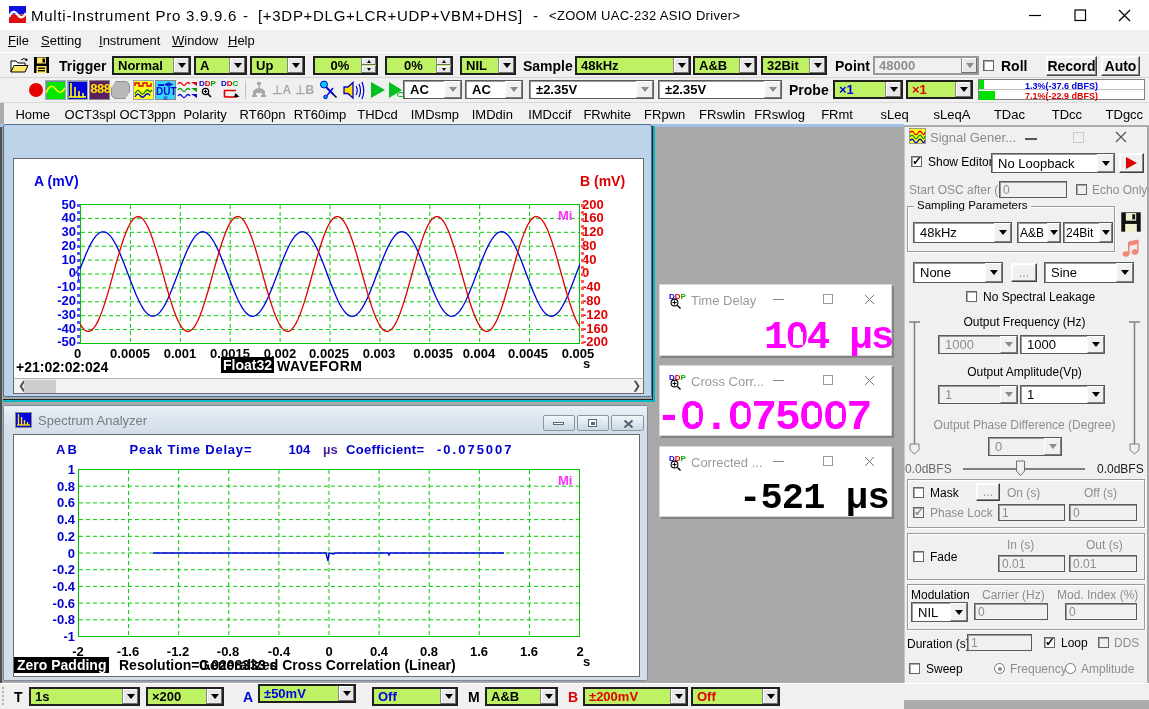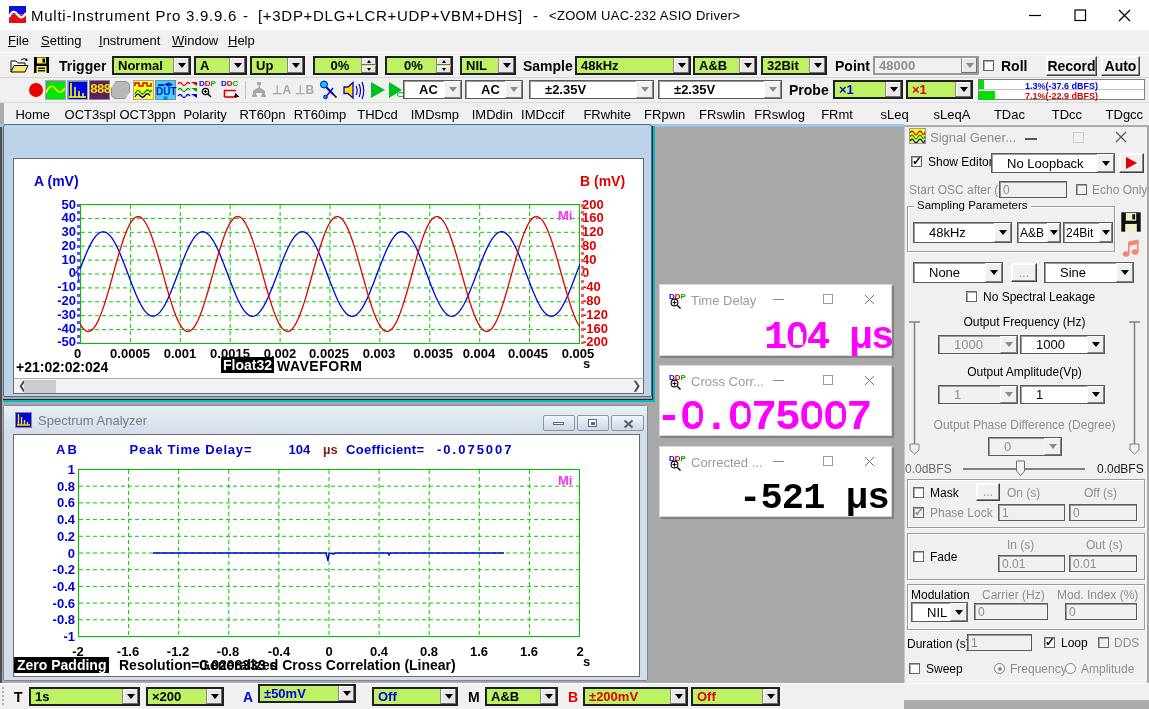--- a/index.html
+++ b/index.html
@@ -7,21 +7,21 @@
 .abs{position:absolute}
 .b{font-weight:bold}
 
 .cb1{position:absolute;background:#bef264;border:2px solid #202020;display:flex;align-items:center;font-weight:bold;font-size:13px}
 .cb1 .tx{flex:1;padding-left:4px;white-space:nowrap;overflow:hidden}
 .cb1 .ar{width:16px;align-self:stretch;background:#e8e8e8;border-left:1px solid #888;display:flex;align-items:center;justify-content:center;box-shadow:inset -1px -1px 0 #707070, inset 1px 1px 0 #fff}
 .tri{width:0;height:0;border-left:4px solid transparent;border-right:4px solid transparent;border-top:5px solid #000}
 .trig{width:0;height:0;border-left:4px solid transparent;border-right:4px solid transparent;border-top:5px solid #8a8a8a}
 
 .cb2{position:absolute;background:#fff;border:1px solid #5a5a5a;box-shadow:inset 1px 1px 0 #9a9a9a;display:flex;align-items:center;font-size:13px}
-.cb2 .tx{flex:1;padding-left:15px;white-space:nowrap;overflow:hidden}
+.cb2 .tx{flex:1;padding-left:6px;white-space:nowrap;overflow:hidden}
 .cb2 .ar{width:17px;align-self:stretch;background:#f0f0f0;border:1px solid #808080;border-top-color:#fdfdfd;border-left-color:#fdfdfd;display:flex;align-items:center;justify-content:center}
 .fld{position:absolute;border:1px solid #5a5a5a;box-shadow:inset 1px 1px 0 #9a9a9a;font-size:12px;padding:1px 3px;white-space:nowrap;overflow:hidden}
 .gray{color:#8e8e8e}
 .grp{position:absolute;border:1px solid #9a9a9a;box-shadow:1px 1px 0 #fff, inset 1px 1px 0 #fff}
 .glab{position:absolute;background:#f0f0f0;padding:0 3px;font-size:11.5px;line-height:11px}
 .ck{position:absolute;width:11px;height:11px;background:#fff;border:1px solid #666;box-shadow:inset 1px 1px 0 #a8a8a8}
 .ck.dis{background:#f0f0f0}
 .ckm{position:absolute;left:0px;top:-3px;font-size:12px;font-weight:bold;color:#000}
 .rad{position:absolute;width:11px;height:11px;border-radius:50%;background:#fff;border:1px solid #777}
 .lbl{position:absolute;white-space:nowrap;font-size:12px}
@@ -285,21 +285,21 @@
 <div class="abs" id="tabs" style="left:4px;top:103px;width:1149px;height:23px;background:#f0f0f0;border-bottom:1px solid #b0b0b0;display:flex;align-items:center">
   <div style="flex:1;text-align:center">Home</div>
     <div style="flex:1;text-align:center">OCT3spl</div>
     <div style="flex:1;text-align:center">OCT3ppn</div>
     <div style="flex:1;text-align:center">Polarity</div>
     <div style="flex:1;text-align:center">RT60pn</div>
     <div style="flex:1;text-align:center">RT60imp</div>
     <div style="flex:1;text-align:center">THDcd</div>
     <div style="flex:1;text-align:center">IMDsmp</div>
     <div style="flex:1;text-align:center">IMDdin</div>
-    <div style="flex:1;">IMDccif</div>
+    <div style="flex:1;text-align:center">IMDccif</div>
     <div style="flex:1;text-align:center">FRwhite</div>
     <div style="flex:1;text-align:center">FRpwn</div>
     <div style="flex:1;text-align:center">FRswlin</div>
     <div style="flex:1;text-align:center">FRswlog</div>
     <div style="flex:1;text-align:center">FRmt</div>
     <div style="flex:1;text-align:center">sLeq</div>
     <div style="flex:1;text-align:center">sLeqA</div>
     <div style="flex:1;text-align:center">TDac</div>
     <div style="flex:1;text-align:center">TDcc</div>
     <div style="flex:1;text-align:center">TDgcc</div>
@@ -394,21 +394,21 @@
     <div class="abs" style="left:607px;top:9px;width:33px;height:16px;border:1px solid #8a97a5;border-radius:2px;background:linear-gradient(#f2f6fa,#dfe7f0 48%,#ccd8e4)">
       <svg class="abs" style="left:11px;top:3px" width="11" height="10" viewBox="0 0 11 10">
           <path d="M1.5 1.5 L9.5 8.5 M9.5 1.5 L1.5 8.5" stroke="#56606a" stroke-width="2"></path>
         </svg>
       </div>
   </div>
   <div class="abs" style="left:9px;top:28px;width:627px;height:243px;background:#fff;border:1px solid #6a6a6a;font-size:13px">
     <div class="abs b" style="left:42px;top:7px;color:#0000d0;letter-spacing:2px">AB</div>
     <div class="abs b" style="left:115.5px;top:7px;color:#0000d0;letter-spacing:0.8px">Peak Time Delay=</div>
     <div class="abs b" style="left:274.5px;top:7px;color:#0000d0">104</div>
-    <div class="abs b" style="left:309px;top:7px;color:#7f1d1d">µs</div>
+    <div class="abs b" style="left:309px;top:7px;color:#4c1d95">µs</div>
     <div class="abs b" style="left:332px;top:7px;color:#0000d0;letter-spacing:0.3px">Coefficient=</div>
     <div class="abs b" style="left:423px;top:7px;color:#0000d0;letter-spacing:2px">-0.075007</div>
     <div class="abs b" style="left:25px;top:27px;width:36px;text-align:right;color:#0000d0;line-height:16.7px">1<br>0.8<br>0.6<br>0.4<br>0.2<br>0<br>-0.2<br>-0.4<br>-0.6<br>-0.8<br>-1</div>
     <svg class="abs" style="left:64px;top:34px" width="502" height="168" viewBox="0 0 502 168">
       <rect x="0.5" y="0.5" width="501" height="167" fill="#fff" stroke="#00c000"></rect>
       <g stroke="#00cc00" stroke-dasharray="4 3" stroke-width="1">
         <line x1="50.6" y1="1" x2="50.6" y2="167"></line>
         <line x1="100.7" y1="1" x2="100.7" y2="167"></line>
         <line x1="150.8" y1="1" x2="150.8" y2="167"></line>
         <line x1="200.9" y1="1" x2="200.9" y2="167"></line>

